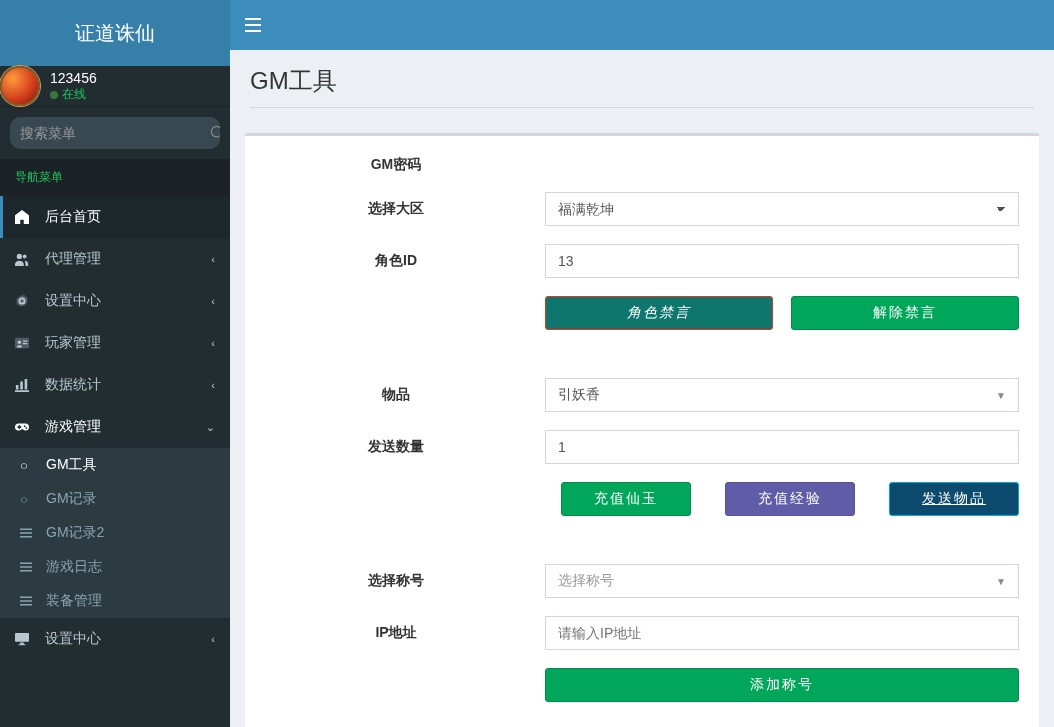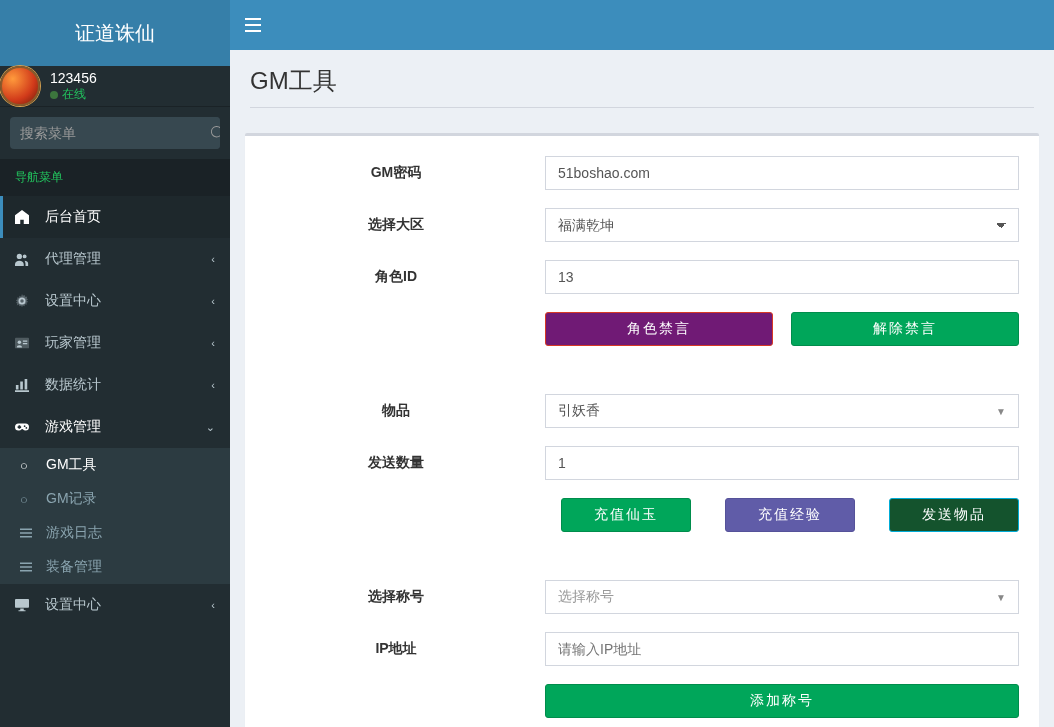--- a/index.html
+++ b/index.html
@@ -11,21 +11,21 @@
 .sidebar { width: 230px; background: #222d32; color: #b8c7ce; display: flex; flex-direction: column; }
 .brand { background: #367fa9; color: #fff; height: 66px; display: flex; align-items: center; justify-content: center; font-size: 20px; font-weight: 400; }
 .user-panel { padding: 0; display: flex; align-items: center; gap: 10px; border-bottom: 1px solid #1a2226; }
 .user-avatar { width: 40px; height: 40px; border-radius: 50%; background: radial-gradient(circle at 30% 30%, #ff9a3c, #d13a1a 60%, #6b1a0a); border: 2px solid #8b5a2b; box-shadow: 0 0 0 1px #d4a050; }
 .user-info { line-height: 1.3; }
 .user-name { color: #fff; font-weight: 500; }
 .user-status { font-size: 12px; color: #22c55e; }
 .status-dot { display: inline-block; width: 8px; height: 8px; border-radius: 50%; background: #3c763d; margin-right: 4px; vertical-align: middle; }
 
 .sidebar-search { padding: 10px; }
-.search-wrap { display: flex; background: #374850; border-radius: 4px; overflow: hidden; }
+.search-wrap { display: flex; background: #374850; border-radius: 10px; overflow: hidden; }
 .search-input { flex: 1; border: none; background: transparent; color: #ccc; padding: 8px 10px; font-size: 14px; outline: none; }
 .search-input::placeholder { color: #999; }
 .search-btn { width: 34px; background: #374850; border: none; color: #999; cursor: pointer; }
 
 .nav-header { padding: 10px 15px; font-size: 12px; color: #22c55e; background: #1a2226; }
 .nav-list { list-style: none; }
 .nav-item { display: flex; align-items: center; padding: 12px 15px; color: #b8c7ce; cursor: pointer; position: relative; }
 .nav-item.active { background: #1e282c; color: #fff; border-left: 3px solid #3c8dbc; padding-left: 12px; }
 .nav-item.open { color: #fff; }
 .nav-icon { width: 20px; text-align: center; margin-right: 10px; font-size: 14px; }
@@ -51,24 +51,24 @@
 
 .form-row { display: flex; align-items: center; margin-bottom: 18px; }
 .form-label { width: 280px; text-align: center; font-weight: 700; color: #333; padding-right: 18px; font-size: 14px; }
 .form-ctrl { flex: 1; }
 .form-input, .form-select, .form-combo { width: 100%; height: 34px; padding: 6px 12px; border: 1px solid #d2d6de; border-radius: 0; font-size: 14px; color: #555; background: #fff; }
 .form-select { appearance: none; -webkit-appearance: none; background-image: linear-gradient(45deg, transparent 50%, #555 50%), linear-gradient(135deg, #555 50%, transparent 50%); background-position: calc(100% - 17px) 14px, calc(100% - 12px) 14px; background-size: 5px 5px, 5px 5px; background-repeat: no-repeat; }
 .form-combo { display: flex; align-items: center; justify-content: space-between; cursor: pointer; }
 .combo-caret { color: #888; font-size: 10px; }
 
 .btn { display: inline-flex; align-items: center; justify-content: center; height: 34px; padding: 0 12px; border: 1px solid transparent; border-radius: 3px; color: #fff; font-size: 14px; cursor: pointer; letter-spacing: 2px; }
-.btn-danger { background: #701a75; border-color: #d73925; }
+.btn-danger { background: #0f766e; border-color: #d73925; font-style: italic; }
 .btn-success { background: #00a65a; border-color: #008d4c; }
 .btn-purple { background: #605ca8; border-color: #555299; }
-.btn-info { background: #14532d; border-color: #00acd6; }
+.btn-info { background: #0c4a6e; border-color: #00acd6; text-decoration: underline; }
 
 .btn-row-2 { display: flex; gap: 18px; }
 .btn-row-2 .btn { flex: 1; }
 .btn-row-3 { display: flex; gap: 18px; }
 .btn-row-3 .btn { flex: 1; margin-left: 16px; }
 .btn-full { width: 100%; }
 
 .spacer { height: 30px; }
 
 svg { display: block; }
@@ -163,20 +163,28 @@
         <span class="nav-caret">⌄</span>
       </li>
       <ul class="sub-list">
         <li class="sub-item active">
           <span class="sub-icon">○</span>
           <span>GM工具</span>
         </li>
         <li class="sub-item">
           <span class="sub-icon">○</span>
           <span>GM记录</span>
+        </li>
+        <li class="sub-item">
+          <span class="sub-icon">
+            <svg width="12" height="12" viewBox="0 0 16 16" fill="currentColor">
+                <path d="M0 2h16v2H0zM0 7h16v2H0zM0 12h16v2H0z"></path>
+              </svg>
+          </span>
+          <span>GM记录2</span>
         </li>
         <li class="sub-item">
           <span class="sub-icon">
             <svg width="12" height="12" viewBox="0 0 16 16" fill="currentColor">
                 <path d="M0 2h16v2H0zM0 7h16v2H0zM0 12h16v2H0z"></path>
               </svg>
           </span>
           <span>游戏日志</span>
         </li>
         <li class="sub-item">
@@ -215,23 +223,20 @@
     <div class="content-header">
       <h1 class="page-title">GM工具</h1>
       <div class="divider"></div>
     </div>
 
     <div class="content">
       <div class="box">
 
         <div class="form-row">
           <label class="form-label">GM密码</label>
-          <div class="form-ctrl">
-            <input class="form-input" value="51boshao.com" style="">
-          </div>
         </div>
 
         <div class="form-row">
           <label class="form-label">选择大区</label>
           <div class="form-ctrl">
             <select class="form-select">
               <option>福满乾坤</option>
             </select>
           </div>
         </div>

